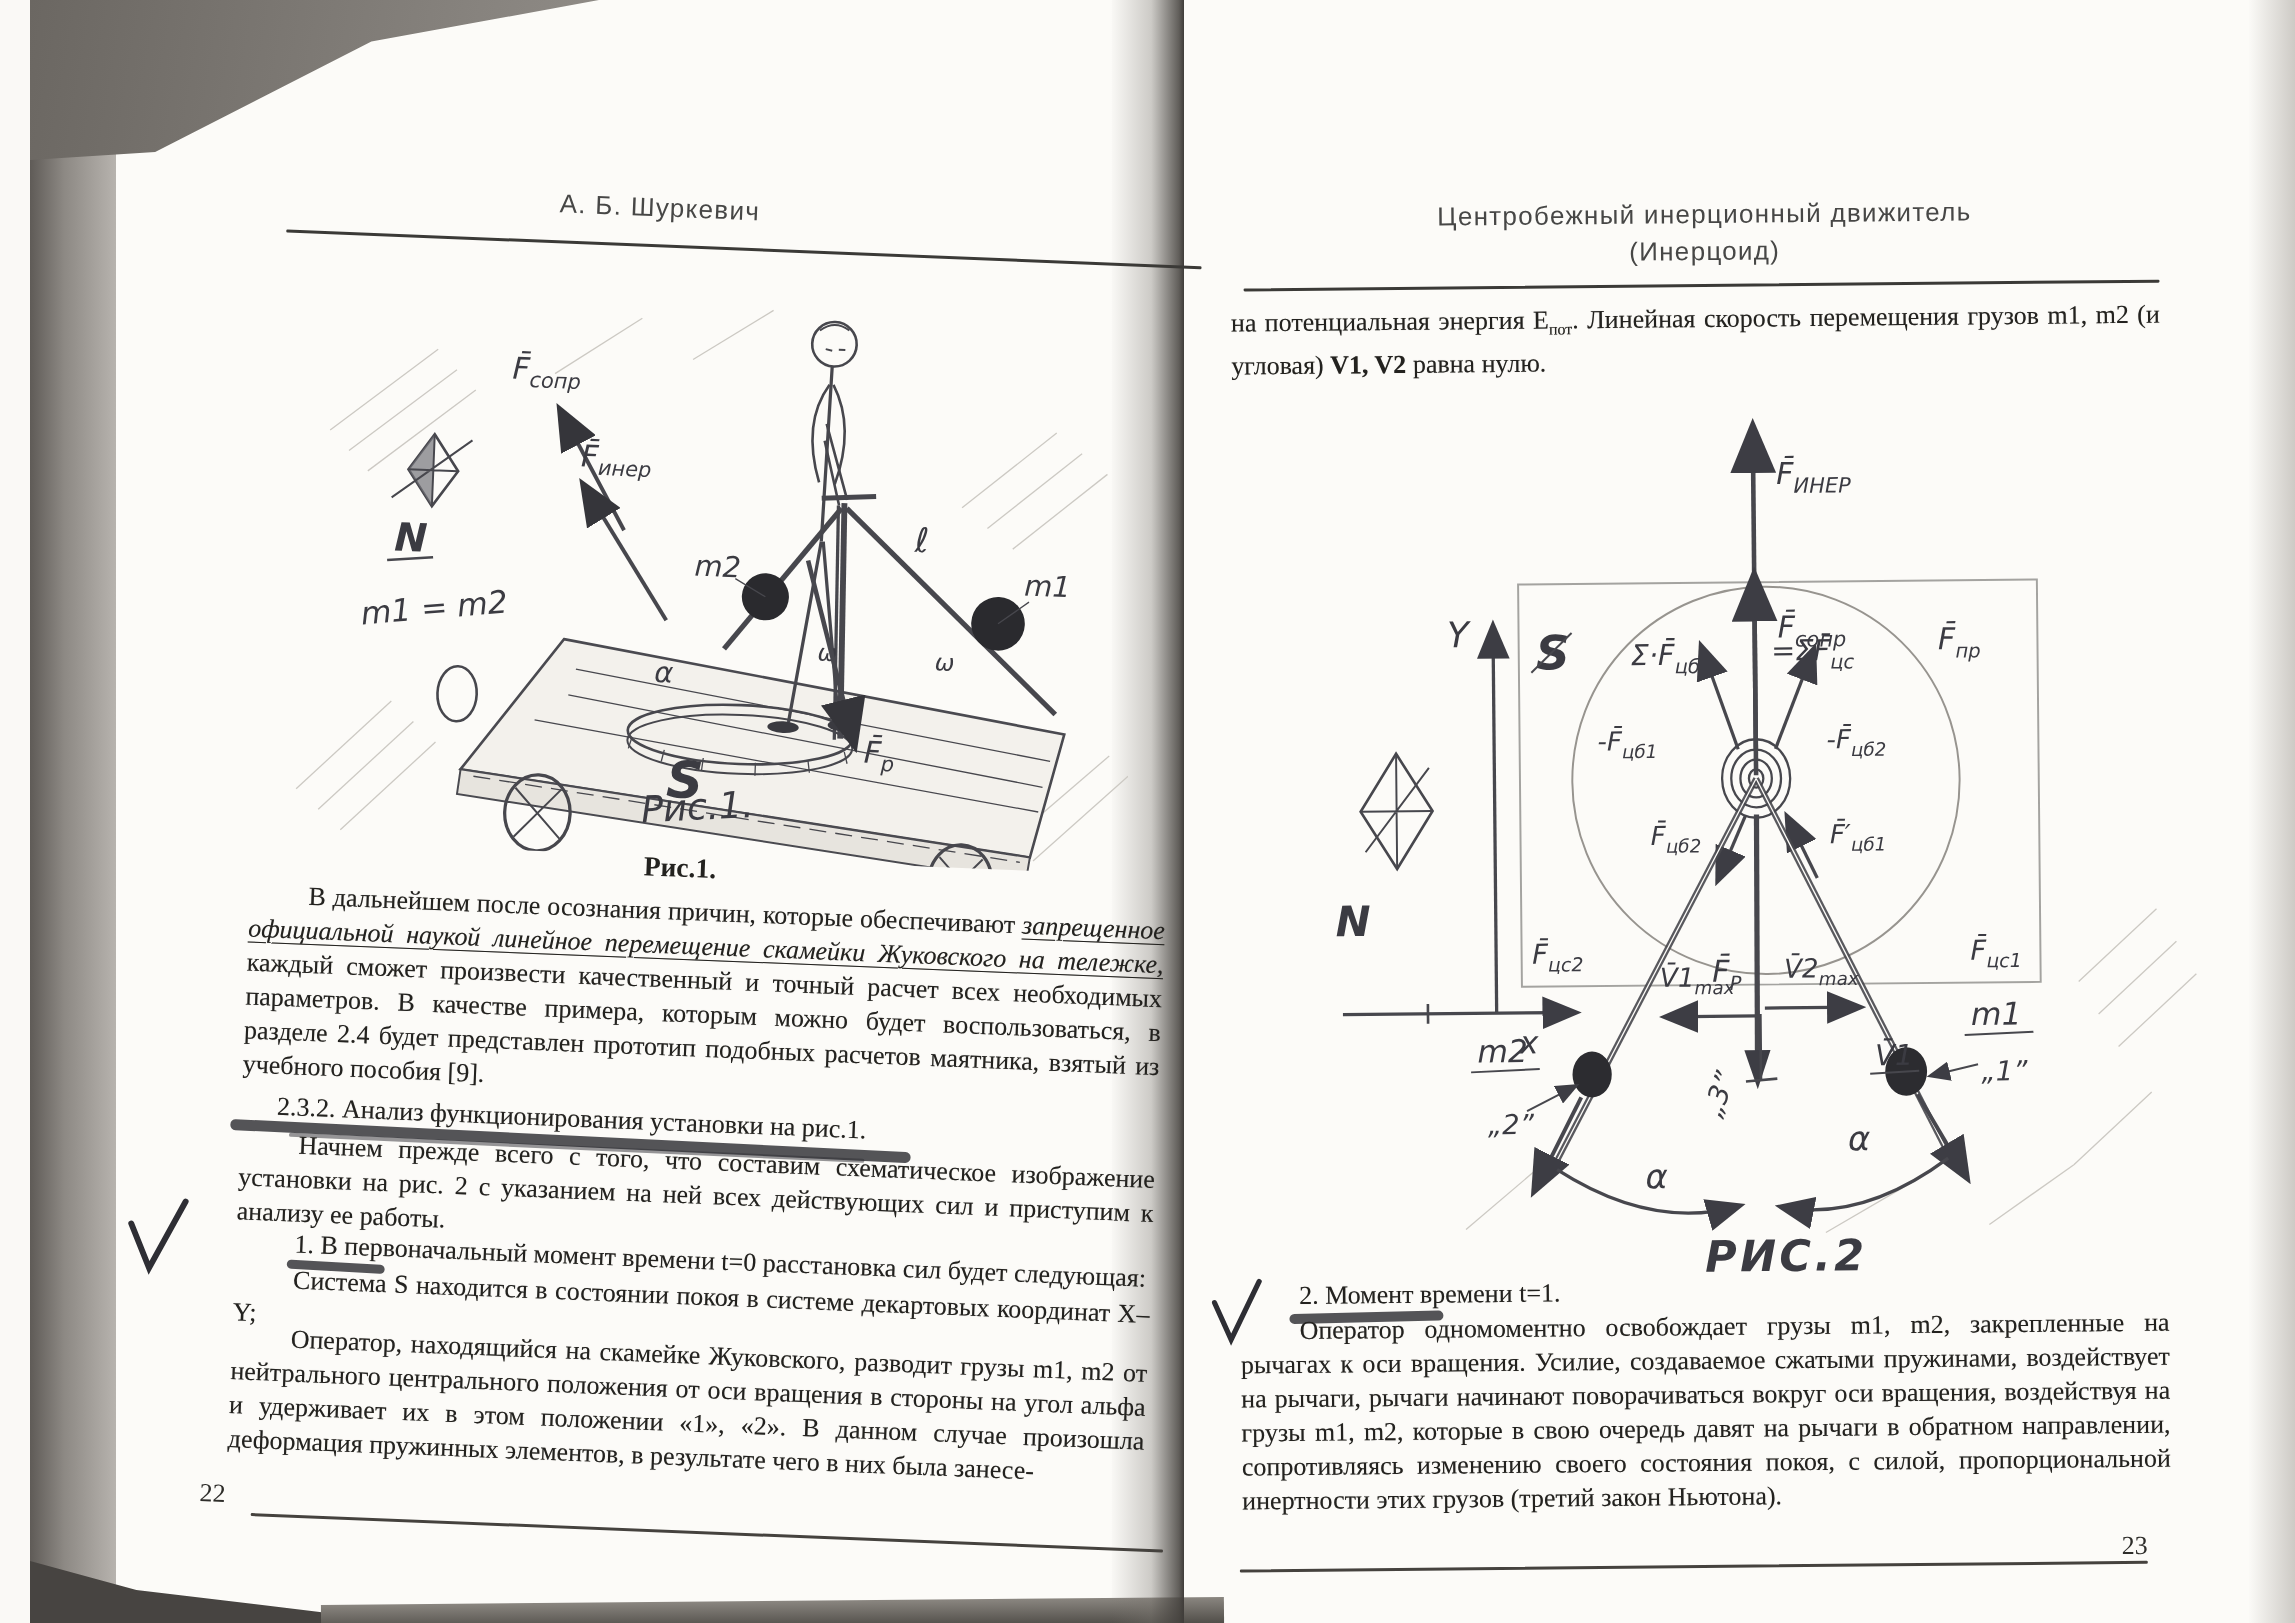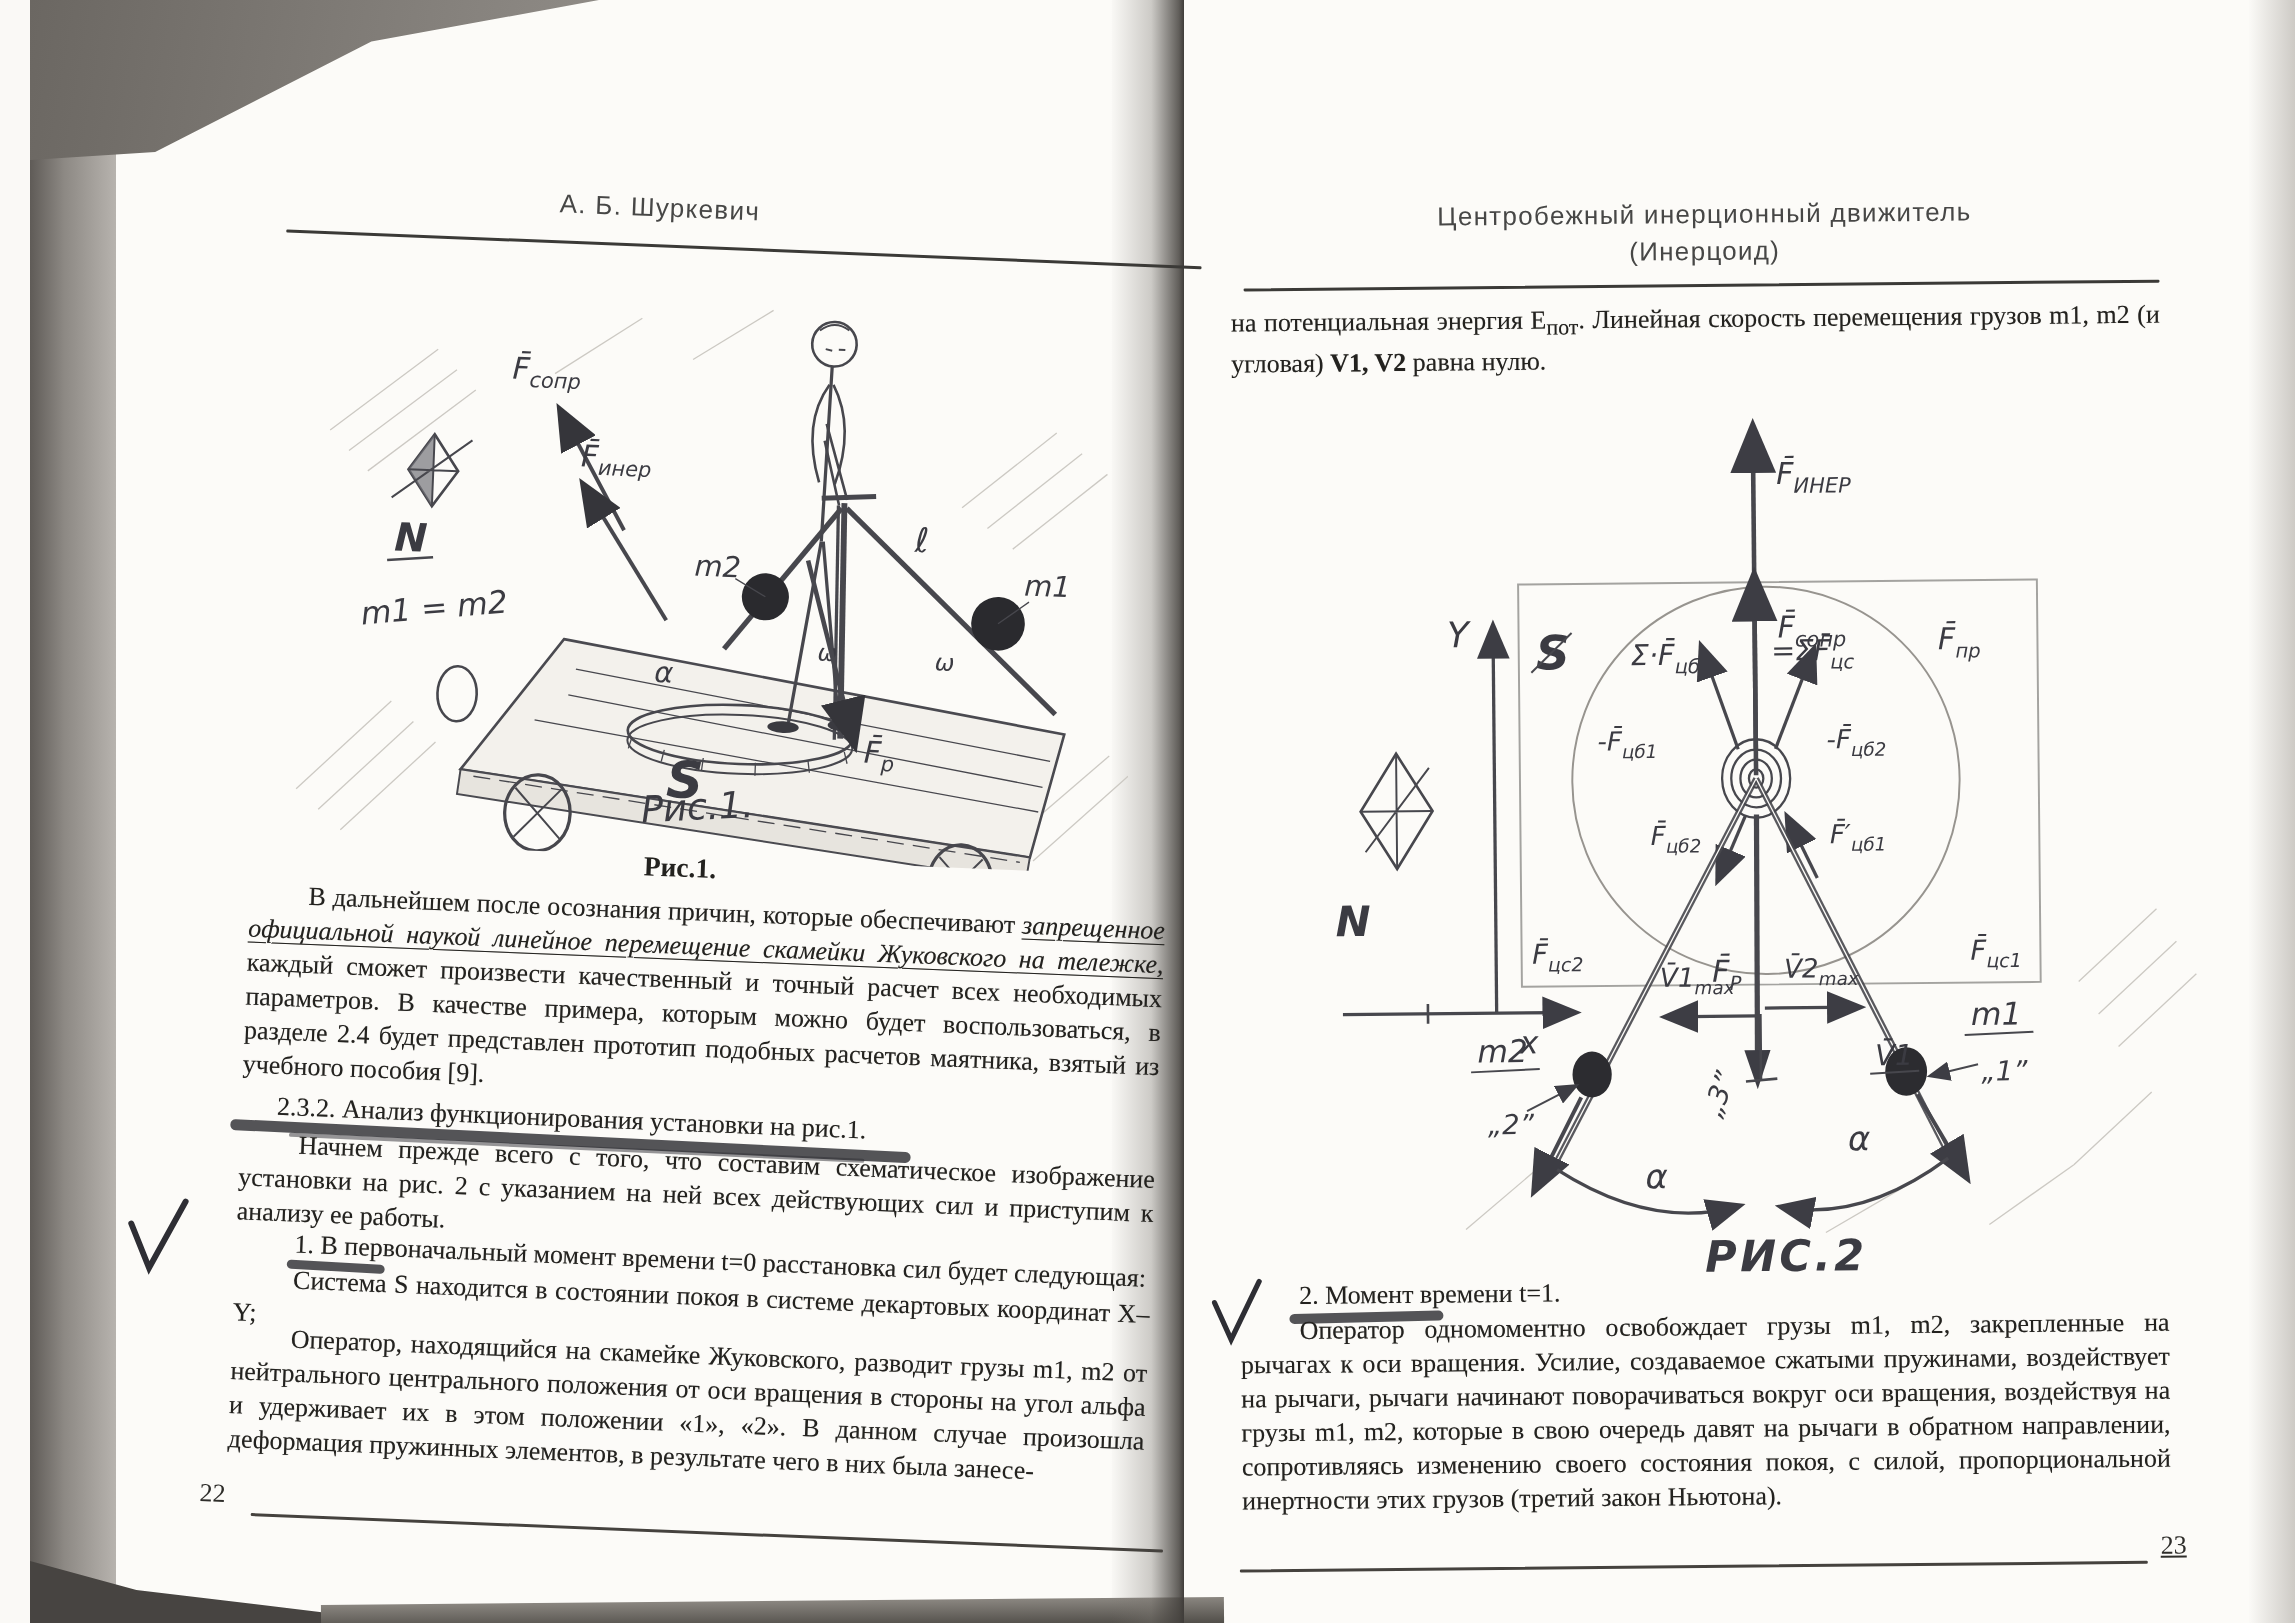--- a/index.html
+++ b/index.html
@@ -30,21 +30,21 @@
 
   .running-head{position:absolute;font-family:"Liberation Sans",sans-serif;
       font-size:26px;line-height:37px;color:#474746;letter-spacing:1.3px;text-align:center;}
   .rule{position:absolute;background:#3b3a37;border-radius:1.3px;}
   .page-text{position:absolute;font-size:26px;line-height:34px;text-align:justify;
       color:#23221f;text-shadow:0 0 0.7px rgba(45,42,38,.4);}
   .indent{text-indent:59px;}
   .emph{font-style:italic;text-decoration:underline;text-underline-offset:4.6px;text-decoration-thickness:1.3px;}
   .fig-caption{position:absolute;font-weight:bold;font-size:27.5px;text-align:center;}
   .page-num{position:absolute;font-size:26px;color:#2e2d2a;}
-  sub{font-size:22px;margin-top:33px;}
+  sub{font-size:16px;margin-top:33px;}
   .marker{position:absolute;background:#2e2e33;opacity:.82;border-radius:5.2px;}
   .pen{position:absolute;}
   svg text{user-select:none;}
   .hw{font-family:"DejaVu Sans",sans-serif;font-style:italic;fill:#3b3b42;}
   .sk{stroke:#47474d;fill:none;}
 </style>
 </head>
 <body>
 
 <div class="canvas">
@@ -297,16 +297,16 @@
 
     <div class="page-text indent" style="left:49px;top:1275px;width:929px;">2. Момент времени t=1.</div>
     <div class="marker" style="left:98px;top:1309px;width:154px;height:9.8px;transform:rotate(-0.8deg);"></div>
     <svg class="pen" style="left:19.6px;top:1273px;" width="52" height="72" viewBox="0 0 80 110">
       <path d="M5,38 L30,95 L74,6" stroke="#2e2e34" stroke-width="8" fill="none" stroke-linecap="round"></path>
     </svg>
 
     <div class="page-text indent" style="left:49px;top:1310px;width:929px;">Оператор одномоментно освобождает грузы m1, m2, закрепленные на рычагах к оси вращения. Усилие, создаваемое сжатыми пружинами, воздействует на рычаги, рычаги начинают поворачиваться вокруг оси вращения, воздействуя на грузы m1, m2, которые в свою очередь давят на рычаги в обратном направлении, сопротивляясь изменению своего состояния покоя, с силой, пропорциональной инертности этих грузов (третий закон Ньютона).</div>
 
     <div class="rule" style="left:46px;top:1565px;width:908px;height:2.6px;background:#45423e;"></div>
-    <div class="page-num" style="left:967px;top:1535px;text-decoration:underline;">23</div>
+    <div class="page-num" style="left:928px;top:1535px;">23</div>
   </div>
 </div>
 
 
 </body></html>

